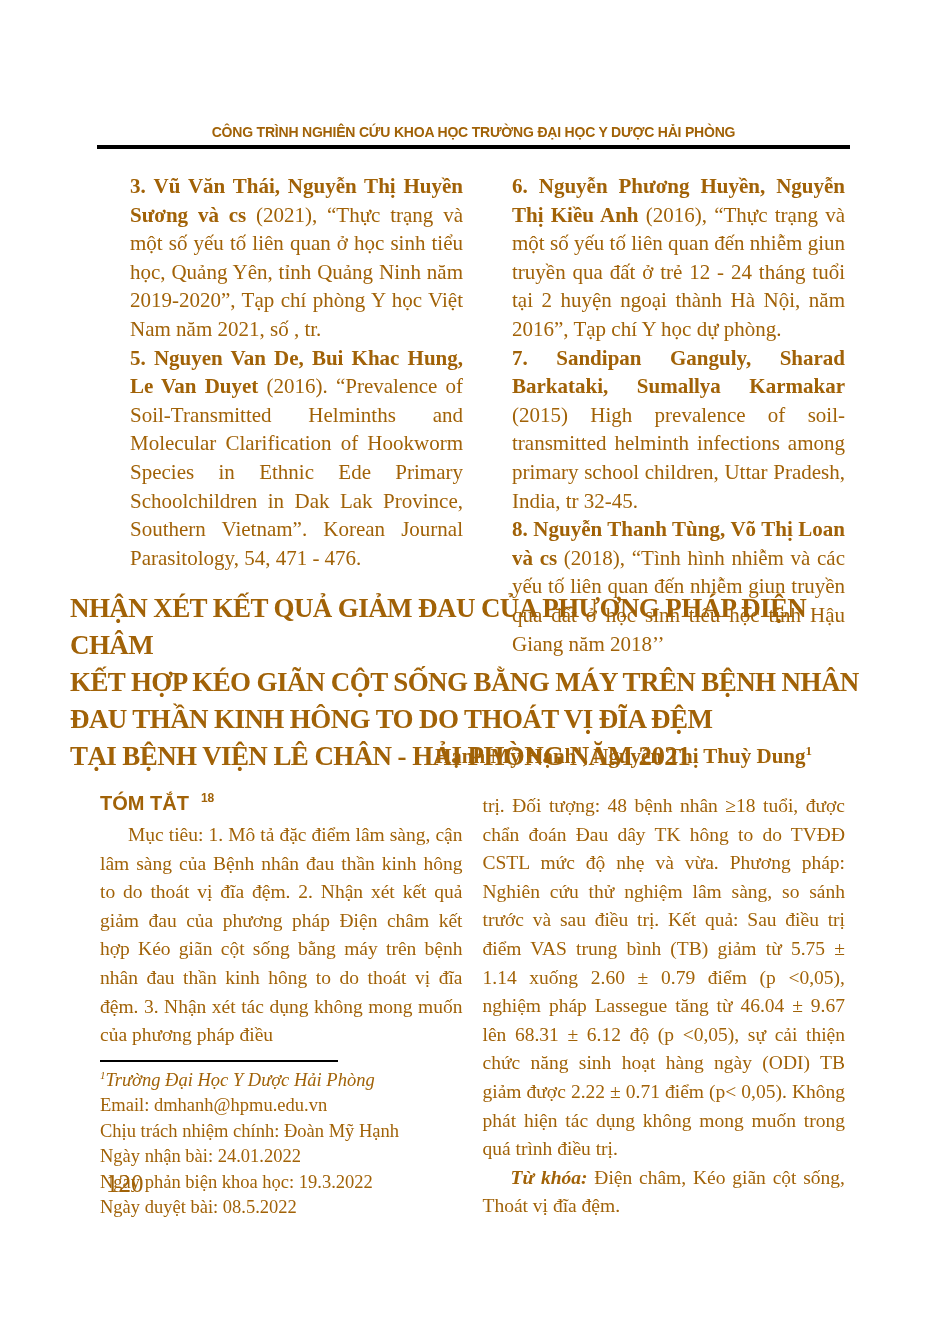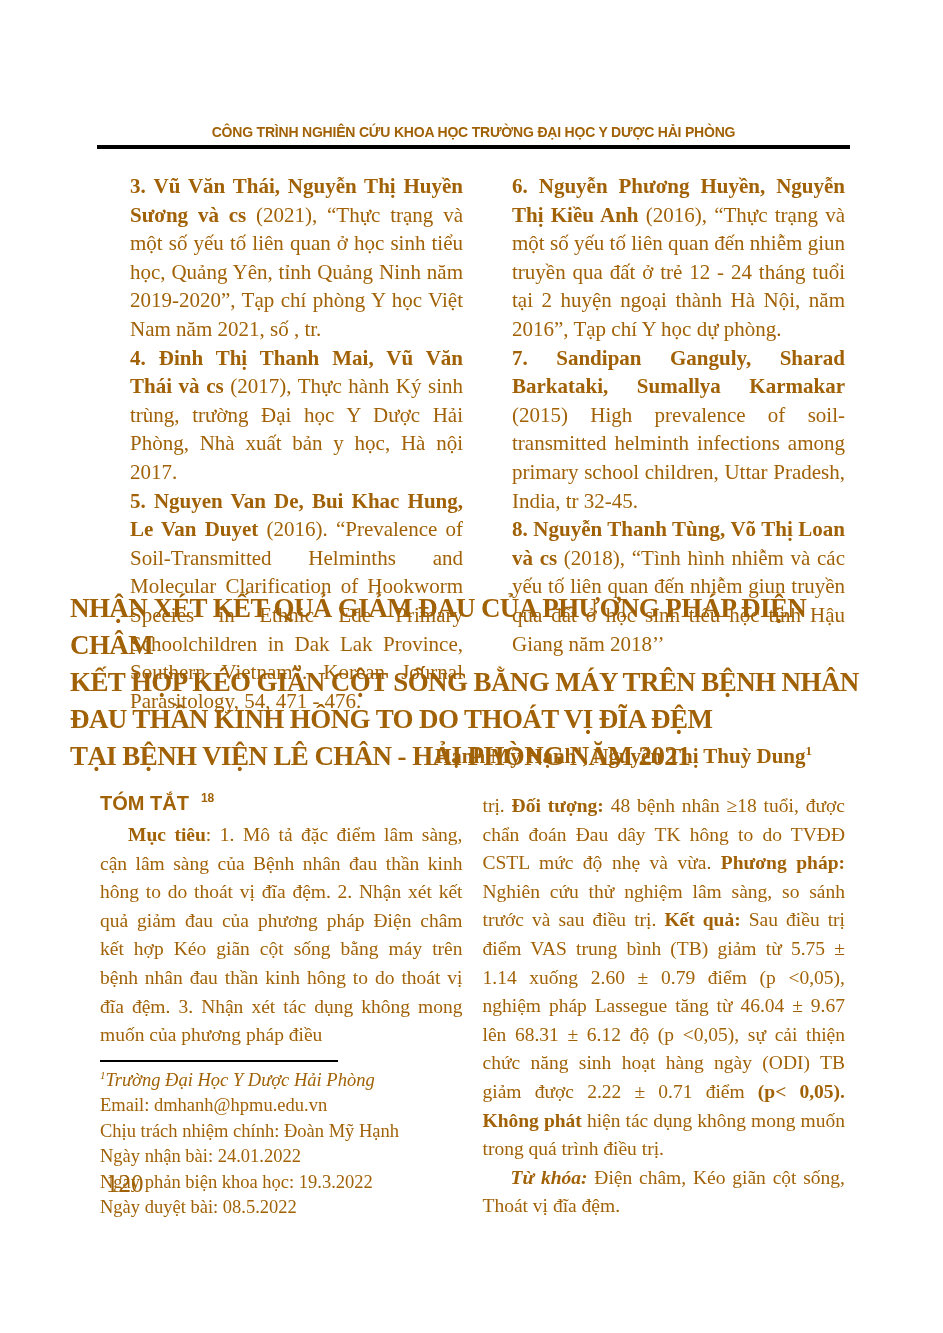--- a/index.html
+++ b/index.html
@@ -66,21 +66,21 @@
     font-size:20px;
     margin-bottom:6px;
   }
   .abs-heading sup{font-size:12px;line-height:0;padding-left:12px;}
   .abs-par{
     font-size:19.5px;
     line-height:28.6px;
     text-align:justify;
   }
   .indent{text-indent:28px;}
-  .abs-par b{font-weight:bold;}
+  .abs-par b{font-weight:normal;}
   .bi{font-weight:bold;font-style:italic;}
   
   .footnote{margin-top:10px;}
   .footnote-rule{
     width:238px;height:0;
     border-top:2px solid #000;
     margin-bottom:6px;
   }
   .footnote-line{
     font-size:18.5px;
@@ -98,23 +98,20 @@
 <body>
 
 <div class="page">
 
   <div class="running-head">CÔNG TRÌNH NGHIÊN CỨU KHOA HỌC TRƯỜNG ĐẠI HỌC Y DƯỢC HẢI PHÒNG</div>
 
   <div class="refs">
     <div class="refs-col">
       <div class="ref">
         <span class="ref-first"><b>3.</b> <b>Vũ Văn Thái, Nguyễn Thị Huyền Sương và cs</b><span> (2021), “Thực trạng và một số yếu tố liên quan ở học sinh tiểu học, Quảng Yên, tỉnh Quảng Ninh năm 2019-2020”, Tạp chí phòng Y học Việt Nam năm 2021, số , tr.</span></span>
-      </div>
-      <div class="ref">
-        <span class="ref-first"><b>4.</b> <b>Đinh Thị Thanh Mai, Vũ Văn Thái và cs</b><span> (2017), Thực hành Ký sinh trùng, trường Đại học Y Dược Hải Phòng, Nhà xuất bản y học, Hà nội 2017.</span></span>
       </div>
       <div class="ref">
         <span class="ref-first"><b>5.</b> <b>Nguyen Van De, Bui Khac Hung, Le Van Duyet</b><span> (2016). “Prevalence of Soil-Transmitted Helminths and Molecular Clarification of Hookworm Species in Ethnic Ede Primary Schoolchildren in Dak Lak Province, Southern Vietnam”. Korean Journal Parasitology, 54, 471 - 476.</span></span>
       </div>
     </div>
     <div class="refs-col">
       <div class="ref">
         <span class="ref-first"><b>6.</b> <b>Nguyễn Phương Huyền, Nguyễn Thị Kiều Anh</b><span> (2016), “Thực trạng và một số yếu tố liên quan đến nhiễm giun truyền qua đất ở trẻ 12 - 24 tháng tuổi tại 2 huyện ngoại thành Hà Nội, năm 2016”, Tạp chí Y học dự phòng.</span></span>
       </div>
       <div class="ref">

